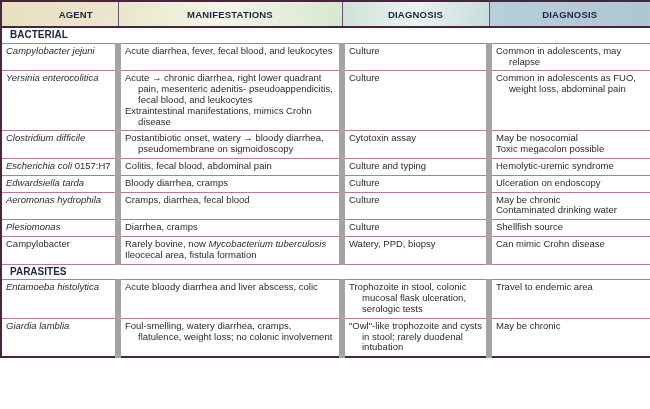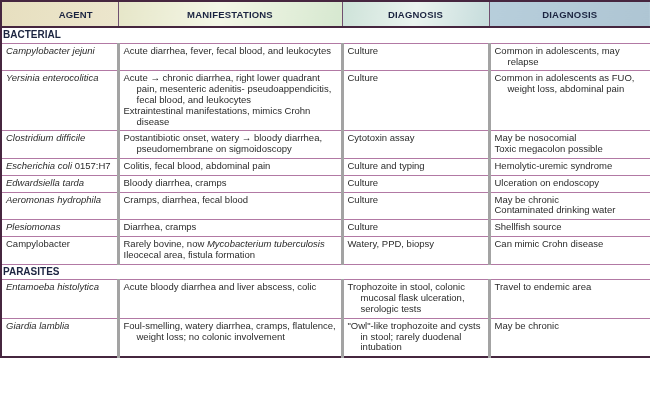--- a/index.html
+++ b/index.html
@@ -40,28 +40,28 @@
   th.h-diag{background:linear-gradient(100deg,#cde2d8 0%,#eaf3ef 50%,#c6dcdc 100%);}
   th.h-comm{background:linear-gradient(100deg,#b7cedb 0%,#aec5d3 100%);}
 
   
   td{
     vertical-align:top;
     font-size:9.5px;
     line-height:10.8px;
     padding:2px 4px 3px 4px;
     border-top:1px solid #b279a4;
-    border-left:3px solid #a3a3a3;
+    border-left:6px solid #a3a3a3;
   }
   td:first-child{border-left:none;}
   tr.section td{
     font-weight:bold;
     color:#1b2440;
     font-size:10px;
-    padding:2px 1px;
+    padding:2px 8px;
     background:#ffffff;
   }
   .agent-name{font-style:italic;}
   .roman{font-style:normal;}
   .para{padding-left:13px;text-indent:-13px;margin:0;}
 </style>
 </head>
 <body>
 
 <div class="figure">

